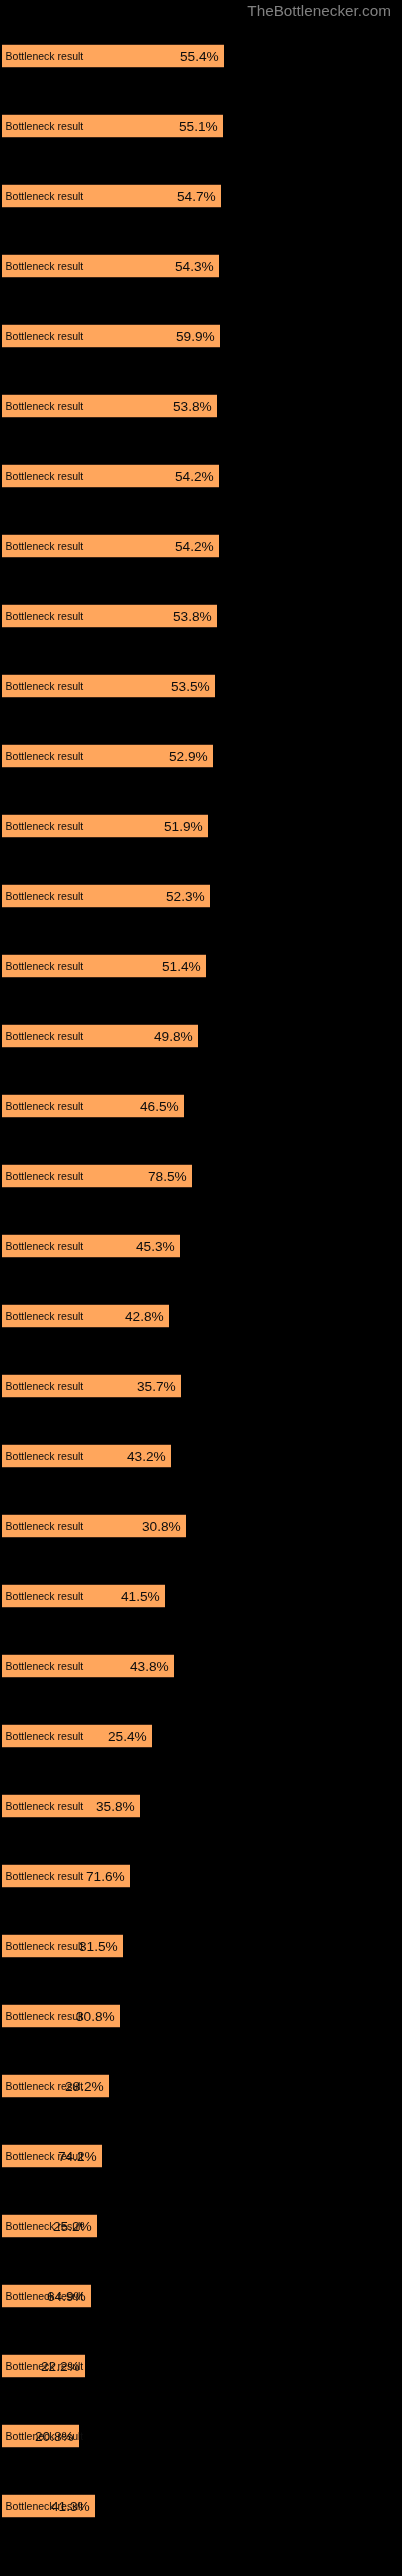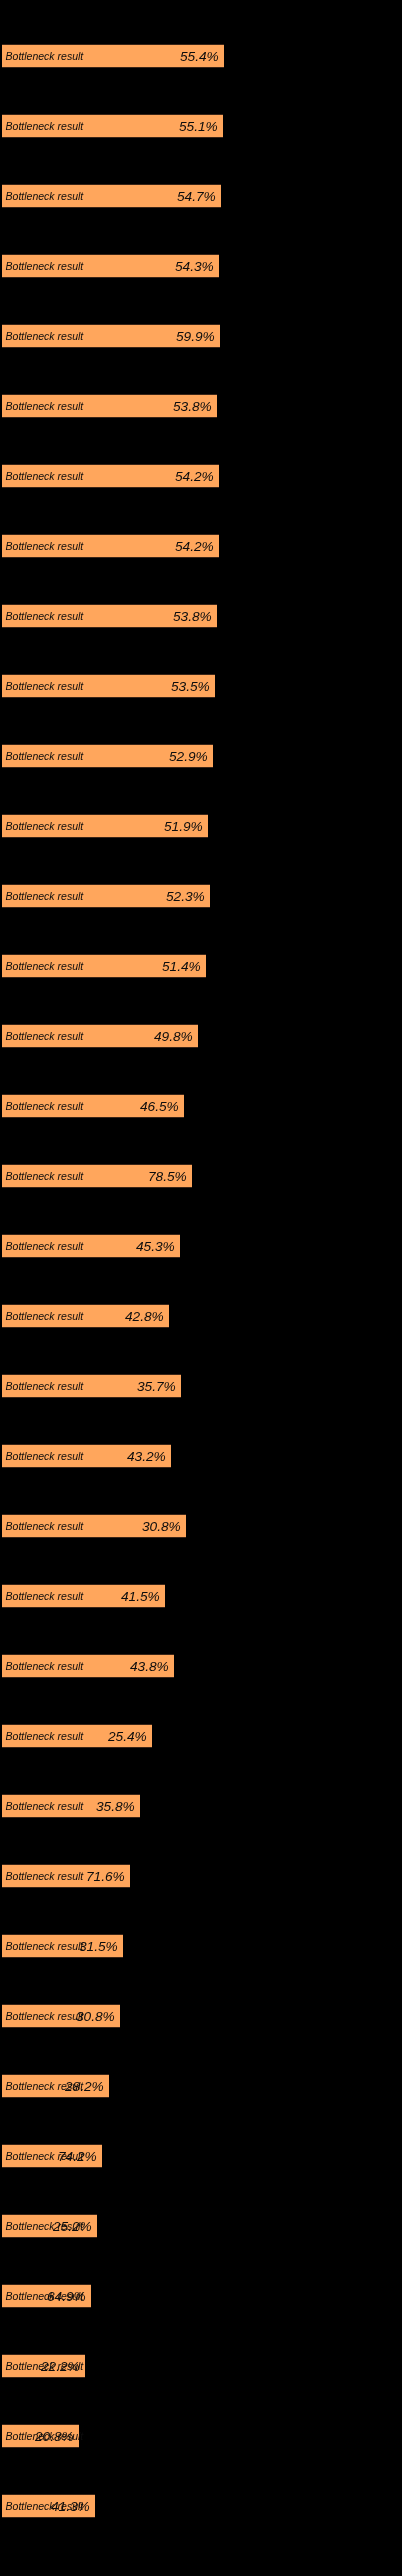--- a/index.html
+++ b/index.html
@@ -32,21 +32,20 @@
     font-size: 15.3px;
     font-family: "Liberation Sans", sans-serif;
     letter-spacing: 0px;
     white-space: nowrap;
   }
   #bars {
     position: absolute;
     top: 44px;
     left: 0px;
     width: 403px;
-    font-style: italic;
   }
   .bar-row {
     position: relative;
     height: 69px;
     width: 403px;
   }
   .bar {
     position: absolute;
     top: 0px;
     left: 1.6px;
@@ -79,20 +78,21 @@
     font-family: "Liberation Sans", sans-serif;
     white-space: nowrap;
     pointer-events: none;
   }
 </style>
 </head>
 <body>
 
 <div id="chart-root">
 
+  <div id="watermark">TheBottlenecker.com</div>
 
   <div id="bars">
       <div class="bar-row" style="height: 70px;">
         <div class="bar" style="width: 222px; background: rgb(255, 166, 92);">
           <span class="bar-label">Bottleneck result</span>
           <span class="bar-value">55.4%</span>
         </div>
       </div>
       <div class="bar-row" style="height: 70px;">
         <div class="bar" style="width: 221px; background: rgb(255, 166, 92);">

